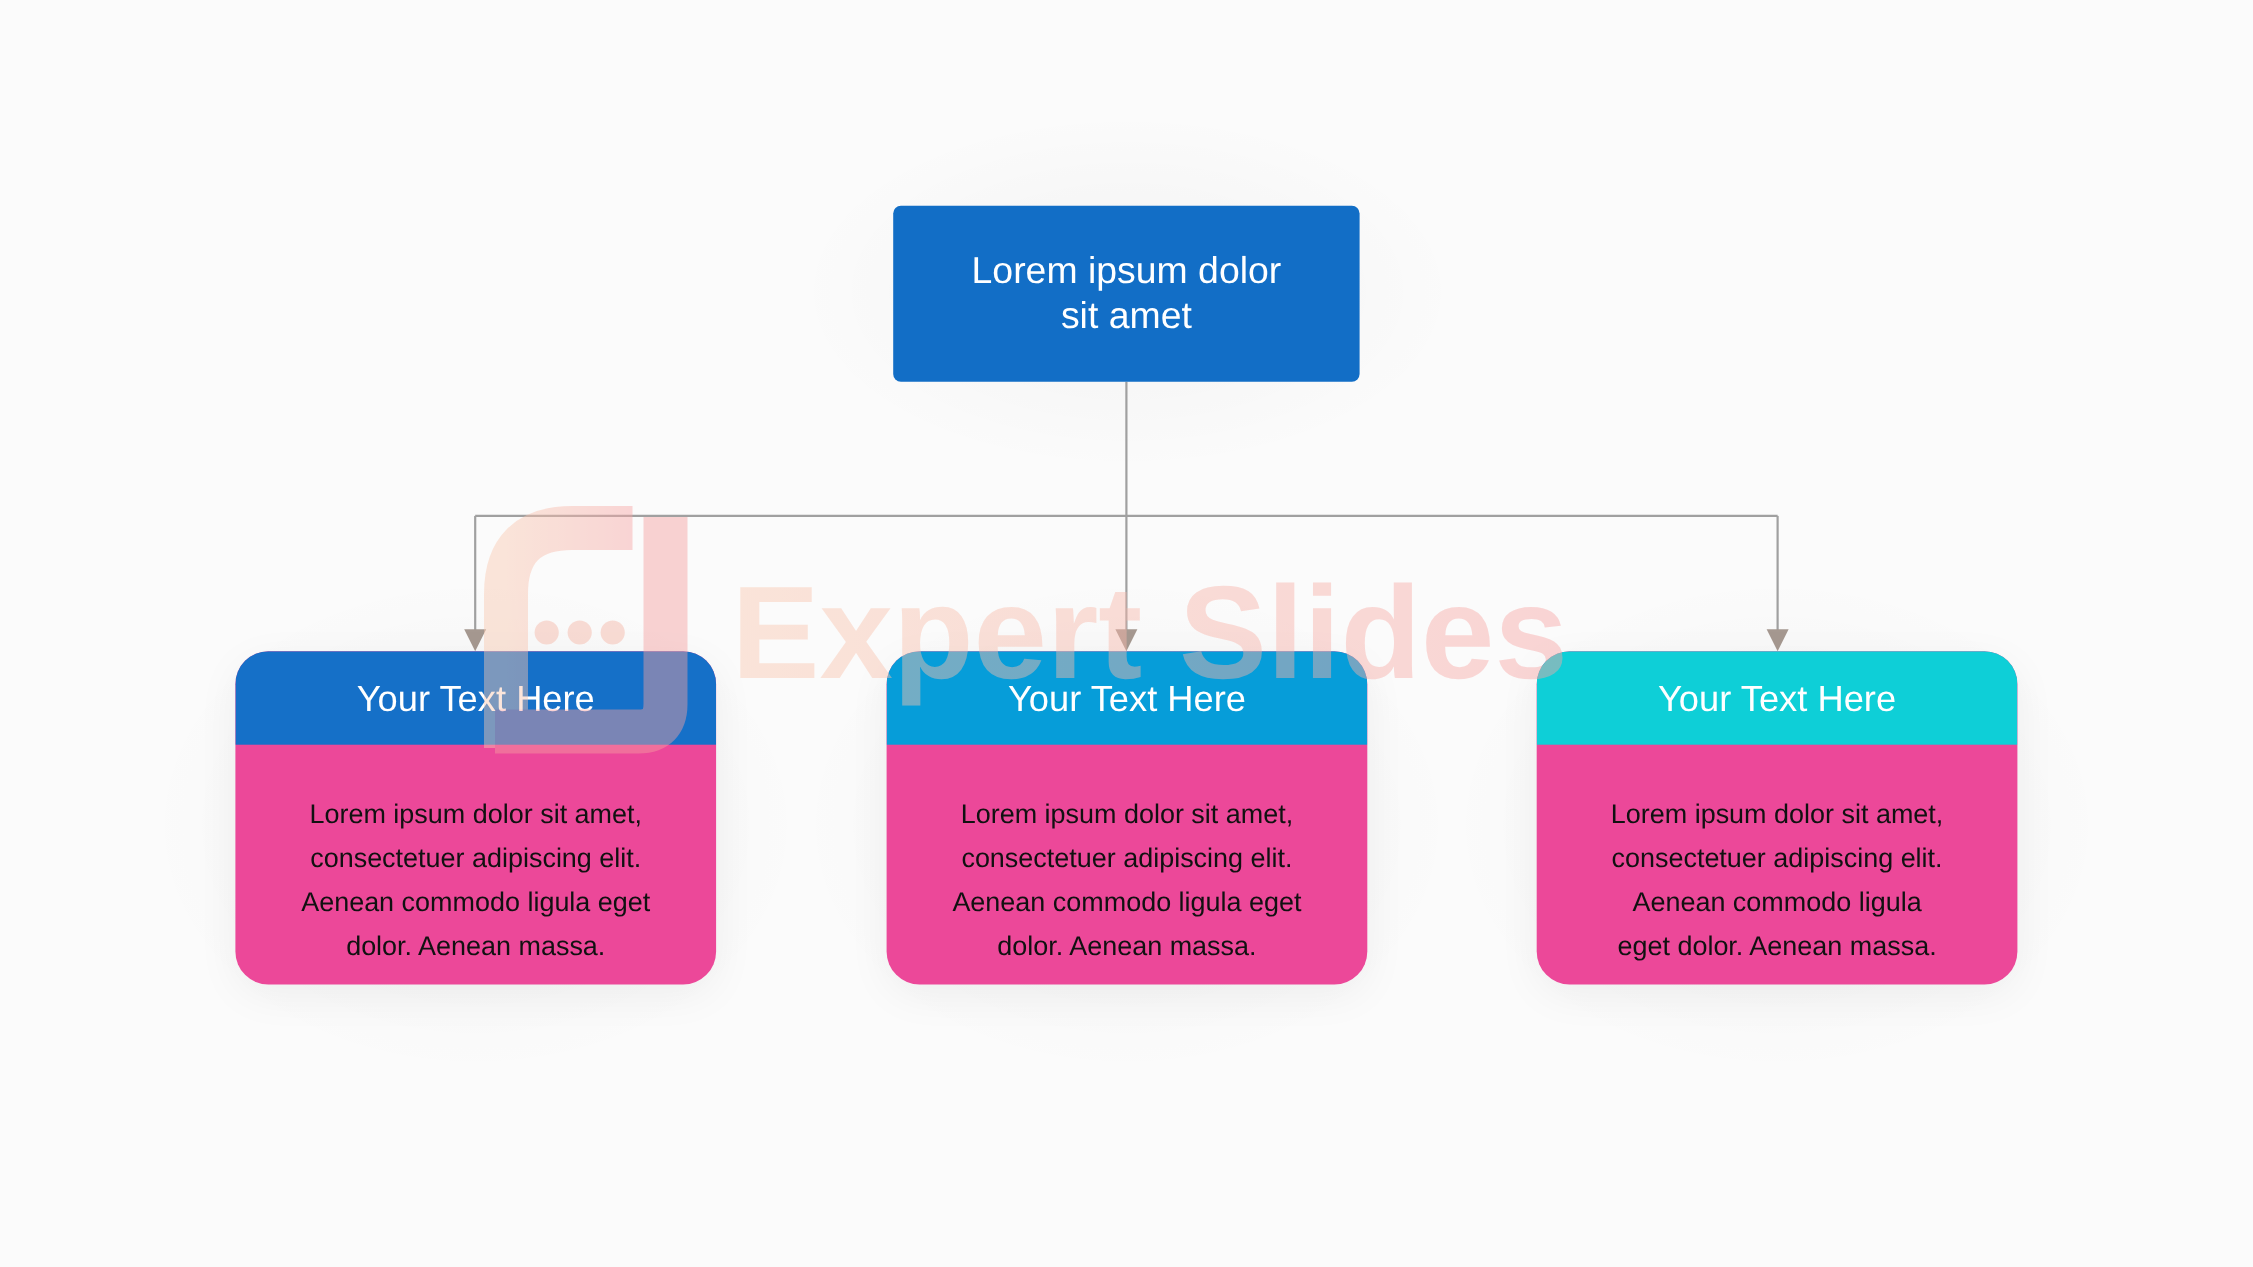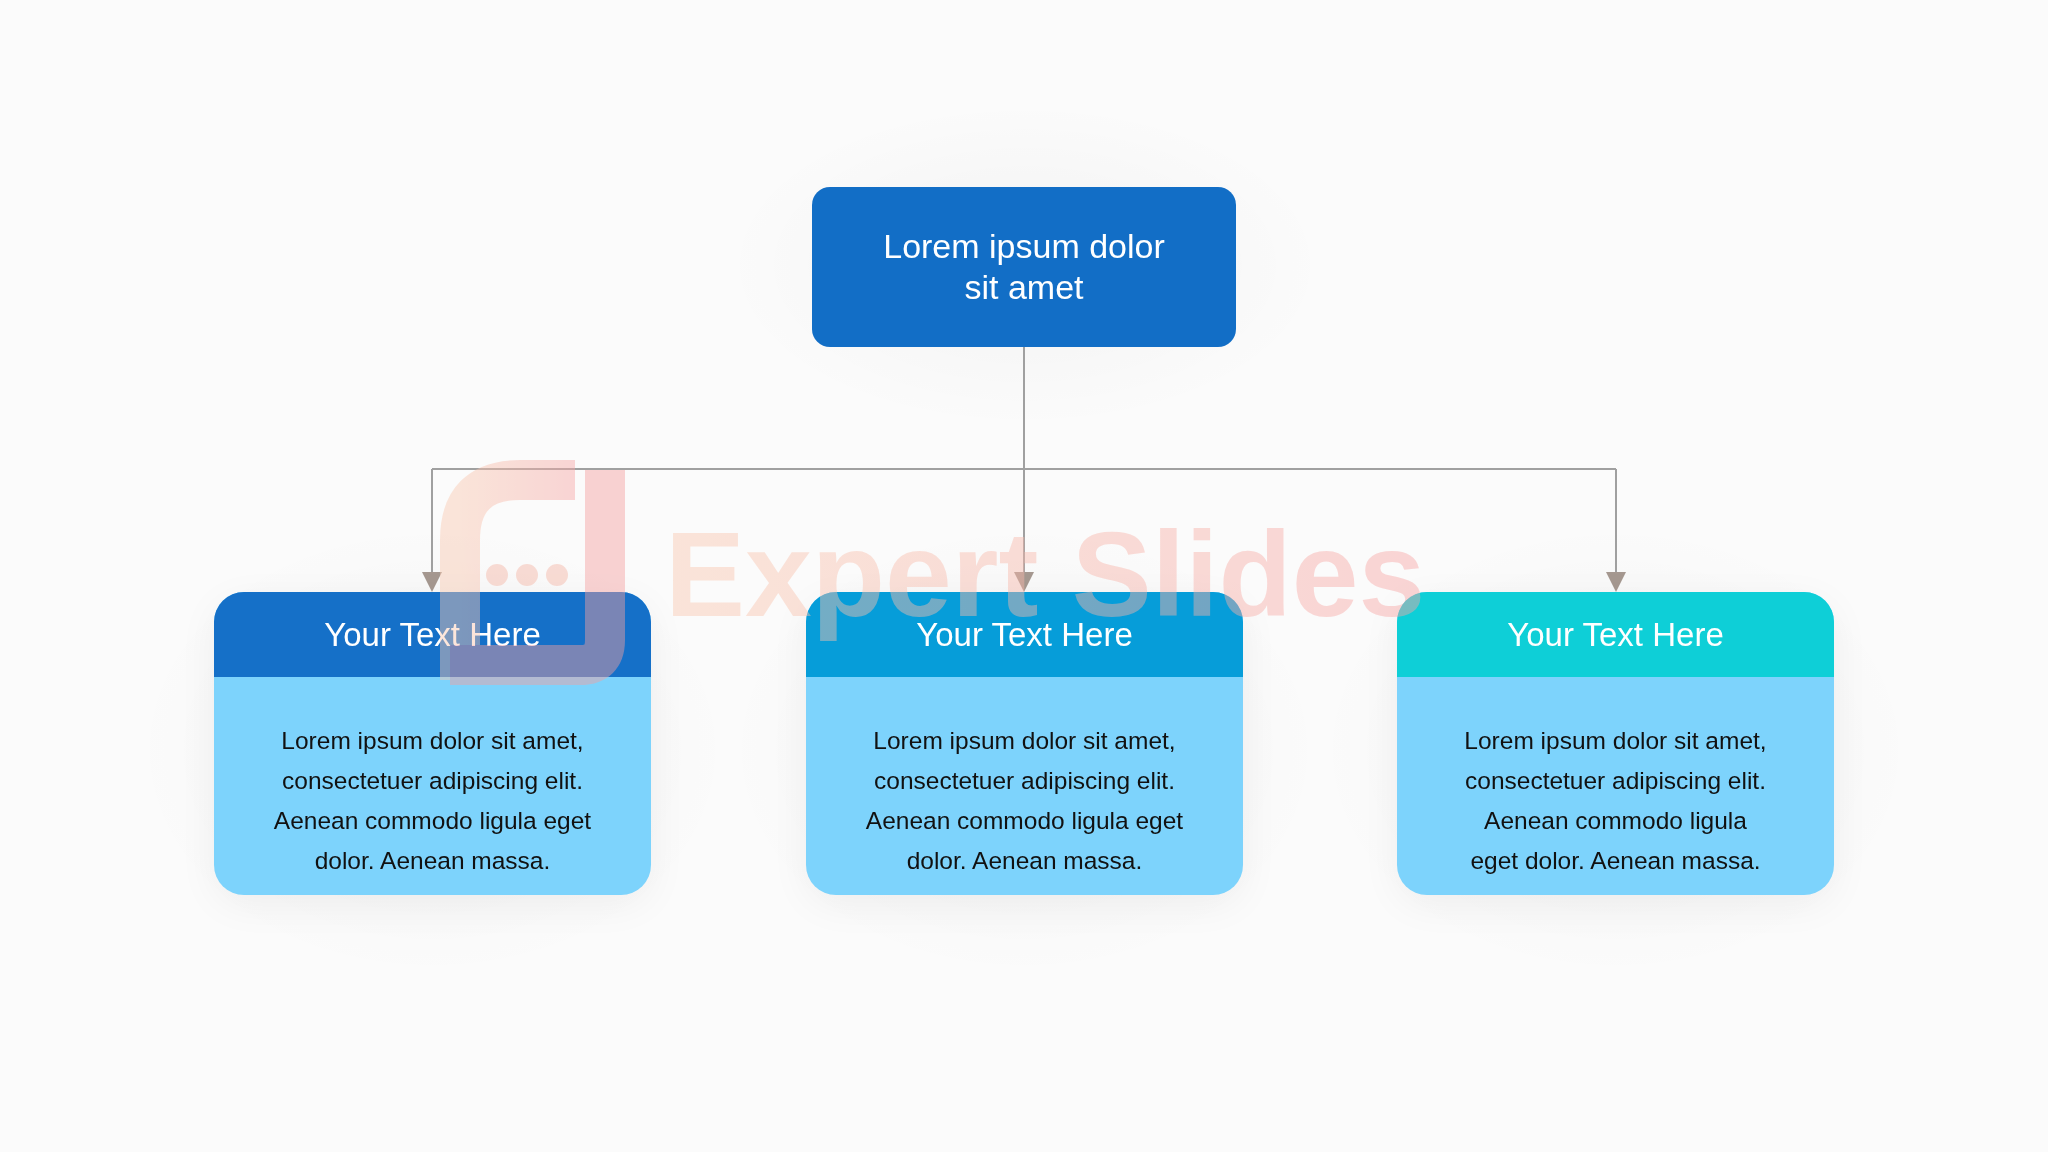--- a/index.html
+++ b/index.html
@@ -1,21 +1,21 @@
 <!DOCTYPE html>
 <html><head>
 <meta charset="utf-8">
 <style>
   html, body { margin:0; padding:0; }
   body { width:2048px; height:1152px; position:relative; overflow:hidden; background:#fbfbfb; font-family:"Liberation Sans", sans-serif; }
   .glow { position:absolute; border-radius:120px; background:radial-gradient(ellipse at center, rgba(0,0,0,0.035) 0%, rgba(0,0,0,0.0) 70%); }
-  .top-box { position:absolute; left:812px; top:187px; width:424px; height:160px; background:#126ec6; border-radius:18px; color:#fff; display:flex; align-items:center; justify-content:center; text-align:center; font-size:34px; line-height:41px; }
+  .top-box { position:absolute; left:812px; top:187px; width:424px; height:160px; background:#126ec6; border-radius:7px; color:#fff; display:flex; align-items:center; justify-content:center; text-align:center; font-size:34px; line-height:41px; }
   .top-box span { display:block; white-space:pre-line; width:340px; }
   svg.conn { position:absolute; left:0; top:0; }
-  .card { position:absolute; top:592px; width:437px; height:303px; background:#7dd3fc; border-radius:30px; overflow:hidden; box-shadow:0 10px 40px rgba(0,0,0,0.05); }
+  .card { position:absolute; top:592px; width:437px; height:303px; background:#ec4899; border-radius:30px; overflow:hidden; box-shadow:0 10px 40px rgba(0,0,0,0.05); }
   .card .head { height:85px; display:flex; align-items:center; justify-content:center; color:#fff; font-size:33px; }
   .card .body { padding:20px 30px; text-align:center; color:#111; font-size:24.5px; line-height:40px; white-space:pre-line;margin-top:24px; }
   .watermark { position:absolute; left:0; top:0; pointer-events:none; }
 </style>
 </head>
 <body>
 
 <div class="glow" style="left:720px;top:100px;width:610px;height:330px;"></div>
 <div class="glow" style="left:130px;top:520px;width:605px;height:460px;"></div>
 <div class="glow" style="left:722px;top:520px;width:605px;height:460px;"></div>

